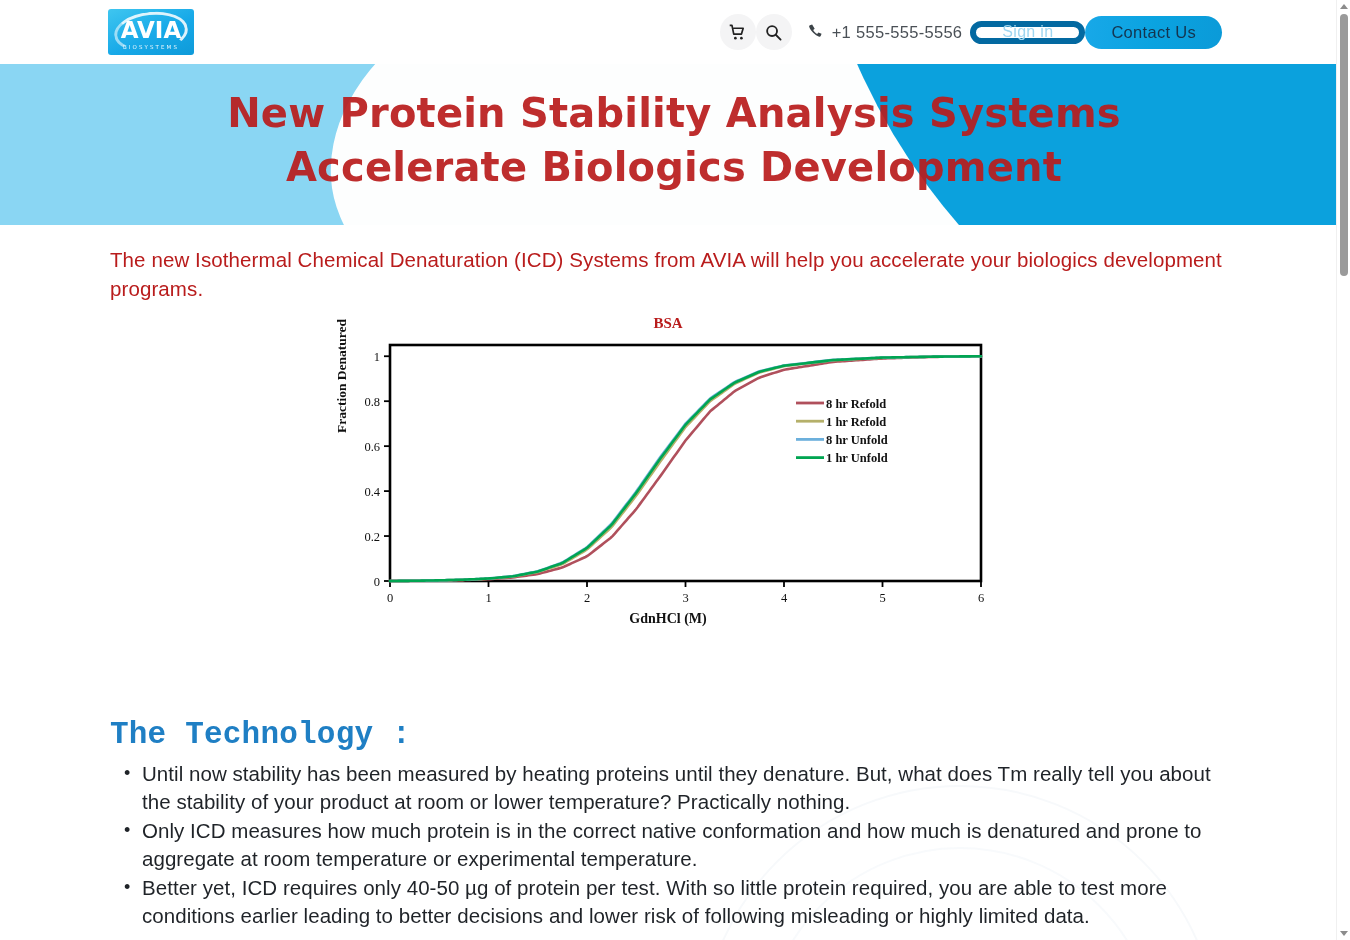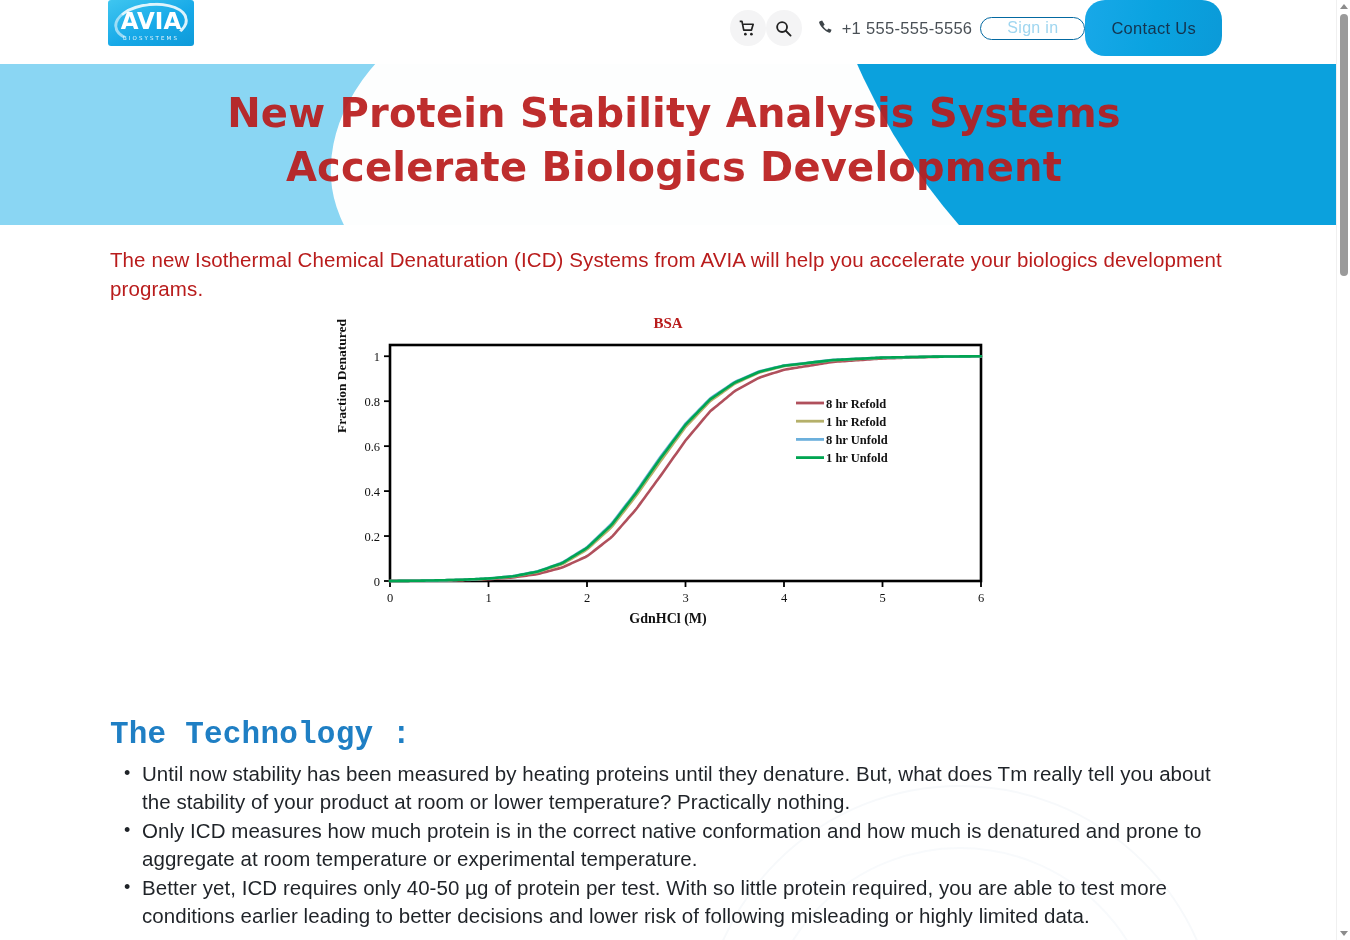--- a/index.html
+++ b/index.html
@@ -17,21 +17,21 @@
     background: #ffffff;
   }
 
   
   .navbar {
     position: relative;
     height: 64px;
     width: 1336px;
     background: #ffffff;
     display: flex;
-    align-items: flex-start;
+    align-items: center;
     padding: 0 0 0 108px;
     z-index: 5;
   }
   .logo {
     width: 86px; height: 46px;
     border-radius: 3px;
     background: linear-gradient(155deg, #3fc6f0 0%, #17a9e8 55%, #0e9ad9 100%);
     display: flex; flex-direction: column;
     align-items: center; justify-content: center;
     position: relative; overflow: hidden;
@@ -107,30 +107,30 @@
   .icon-circle svg { display: block; }
   .phone {
     display: flex; align-items: center; gap: 9px;
     margin-left: 16px;
   }
   .phone-num {
     color: #4a5056; font-size: 16.5px; letter-spacing: .3px; white-space: nowrap;
   }
   .btn-signin {
     height: 23px; padding: 0 26px;
-    border: 1px solid #0369a1;
+    border: 6px solid #0369a1;
     border-radius: 19px;
     background: #ffffff;
     color: #9fd6f0;
     font-size: 16px; letter-spacing: .3px;
     display: flex; align-items: center; justify-content: center;
     cursor: pointer; margin-left: 8px;
   }
   .btn-contact {
-    height: 56px; padding: 4px 26px;
+    height: 33px; padding: 4px 26px;
     border: none; border-radius: 20px;
     background: linear-gradient(100deg, #18a8e8 0%, #0aa3e0 50%, #0b9ad8 100%);
     color: #14344f;
     font-size: 16.5px; font-weight: 500; letter-spacing: .3px;
     display: flex; align-items: center; justify-content: center;
     cursor: pointer;
     white-space: nowrap;
   }
 
   

